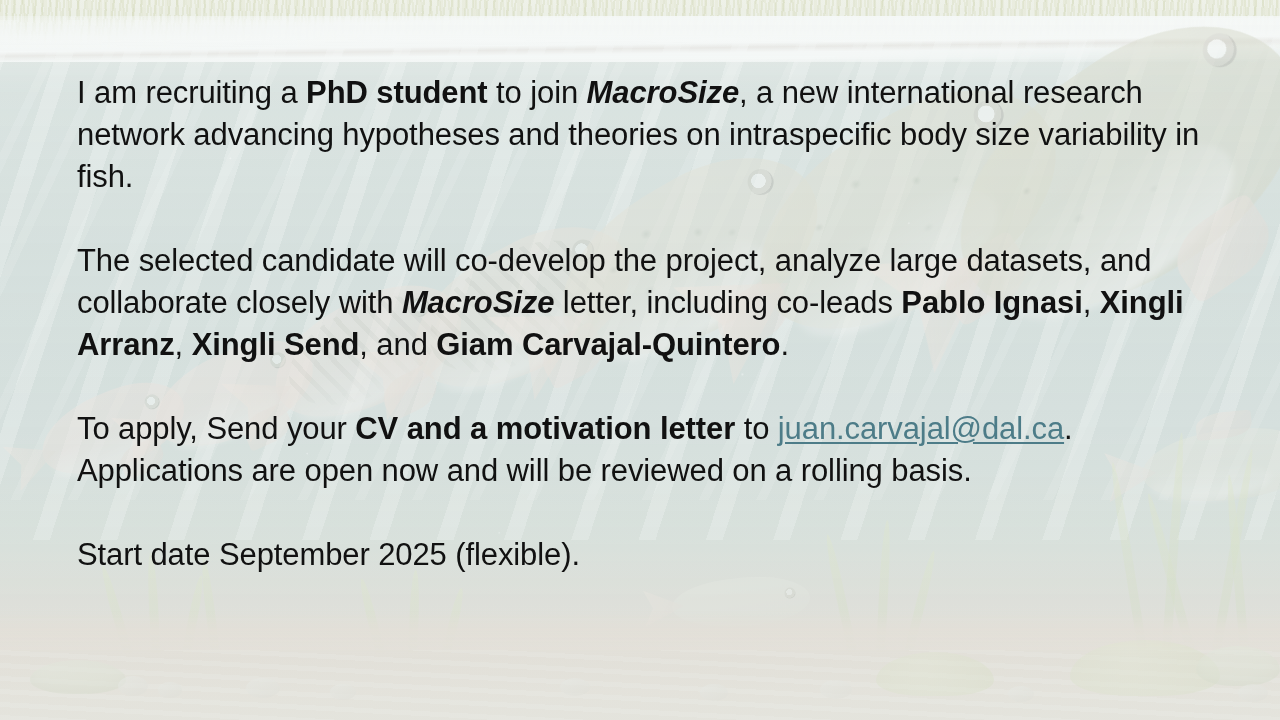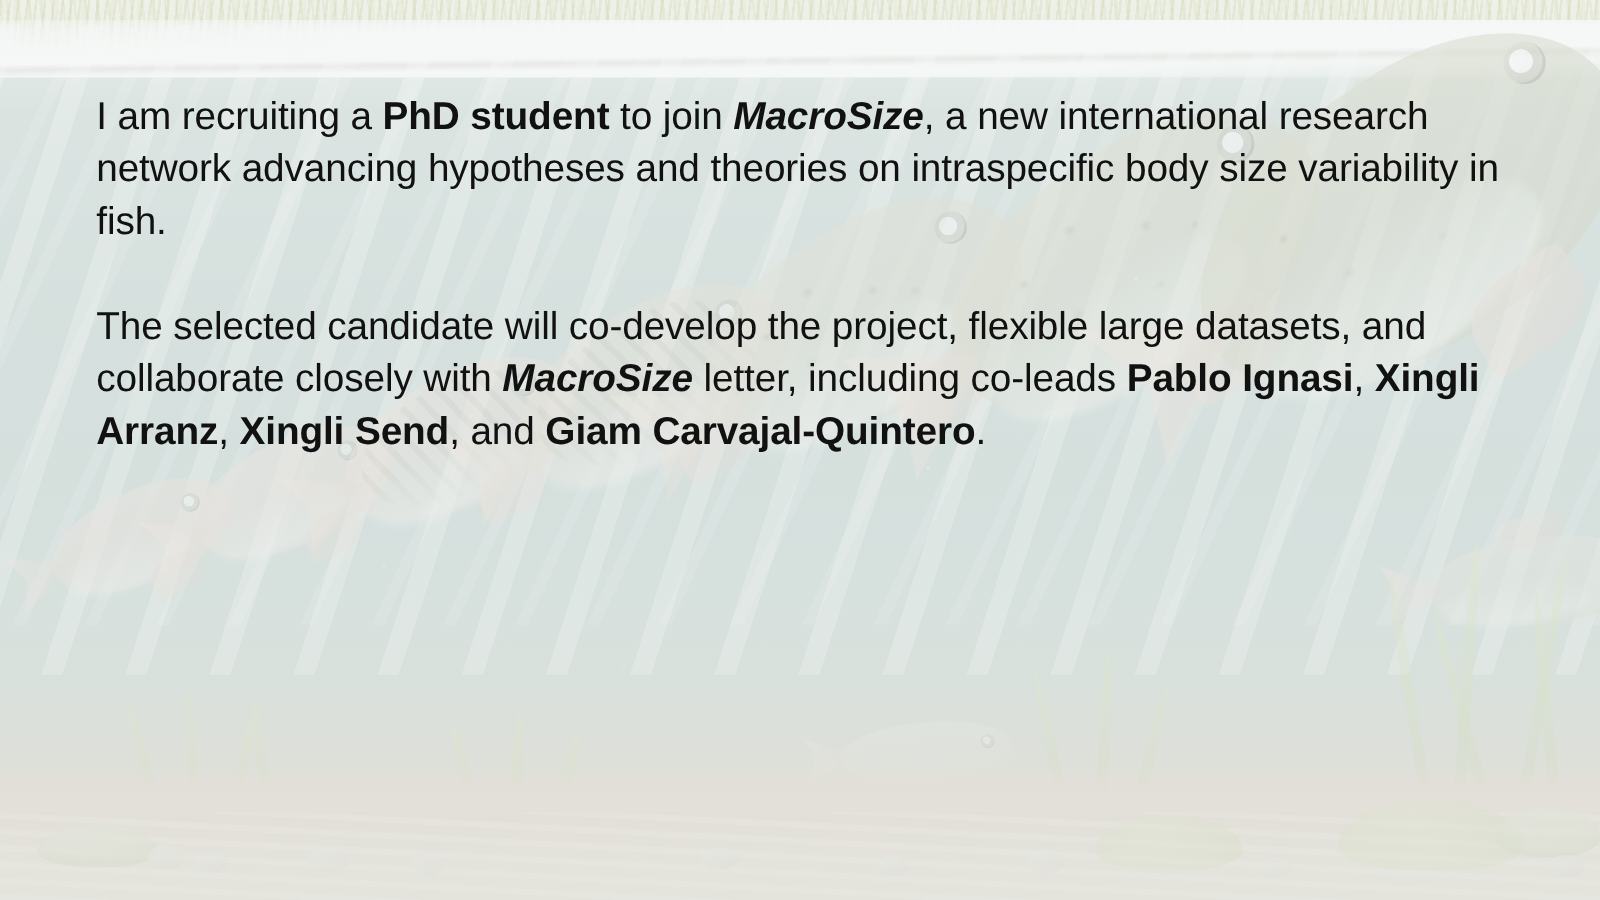--- a/index.html
+++ b/index.html
@@ -311,18 +311,20 @@
     <div class="sh pebble" style="left:1238px;top:684px;width:30px;height:18px;"></div>
 
     <div class="layer motes"></div>
     <div class="haze"></div>
   </div>
 
   <div class="content">
 
     <p><span>I am recruiting a </span><b>PhD student</b><span> to join </span><i class="ms">MacroSize</i><span>, a new international research network advancing hypotheses and theories on intraspecific body size variability in fish.</span></p>
 
-    <p><span>The selected candidate will co-develop the project, flexible large datasets, and collaborate closely with </span><i class="ms">MacroSize</i><span> letter, including co-leads </span><b>Pablo Ignasi</b><span>, </span><b>Xingli Arranz</b><span>, </span><b>Xingli Send</b><span>, and </span><b>Giam Carvajal-Quintero</b><span>.</span></p>
-
-
+    <p><span>The selected candidate will co-develop the project, analyze large datasets, and collaborate closely with </span><i class="ms">MacroSize</i><span> letter, including co-leads </span><b>Pablo Ignasi</b><span>, </span><b>Xingli Arranz</b><span>, </span><b>Xingli Send</b><span>, and </span><b>Giam Carvajal-Quintero</b><span>.</span></p>
+
+    <p><span>To apply, Send your </span><b>CV and a motivation letter</b><span> to </span><a class="mail" href="#">juan.carvajal@dal.ca</a><span>. Applications are open now and will be reviewed on a rolling basis.</span></p>
+
+    <p><span>Start date September 2025 (flexible).</span></p>
 
   </div>
 </div>
 
 </body></html>

